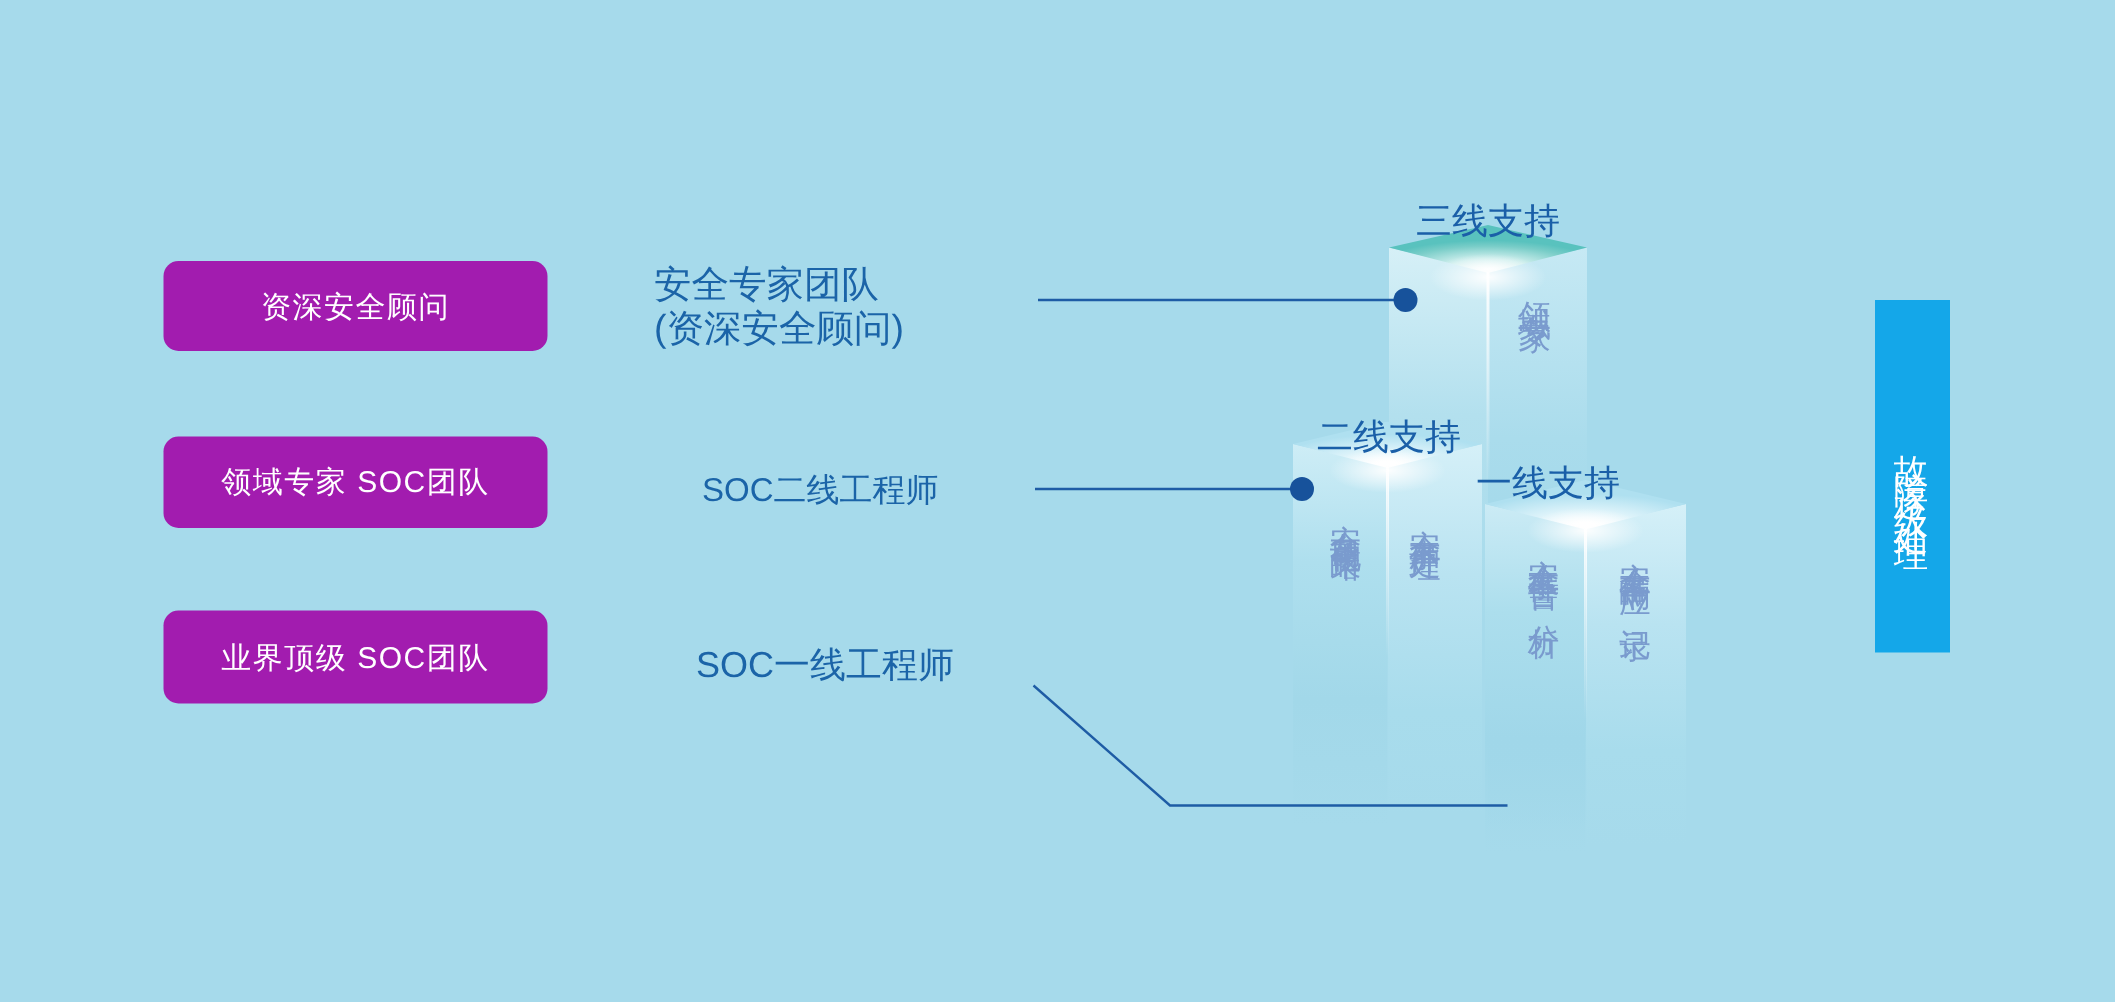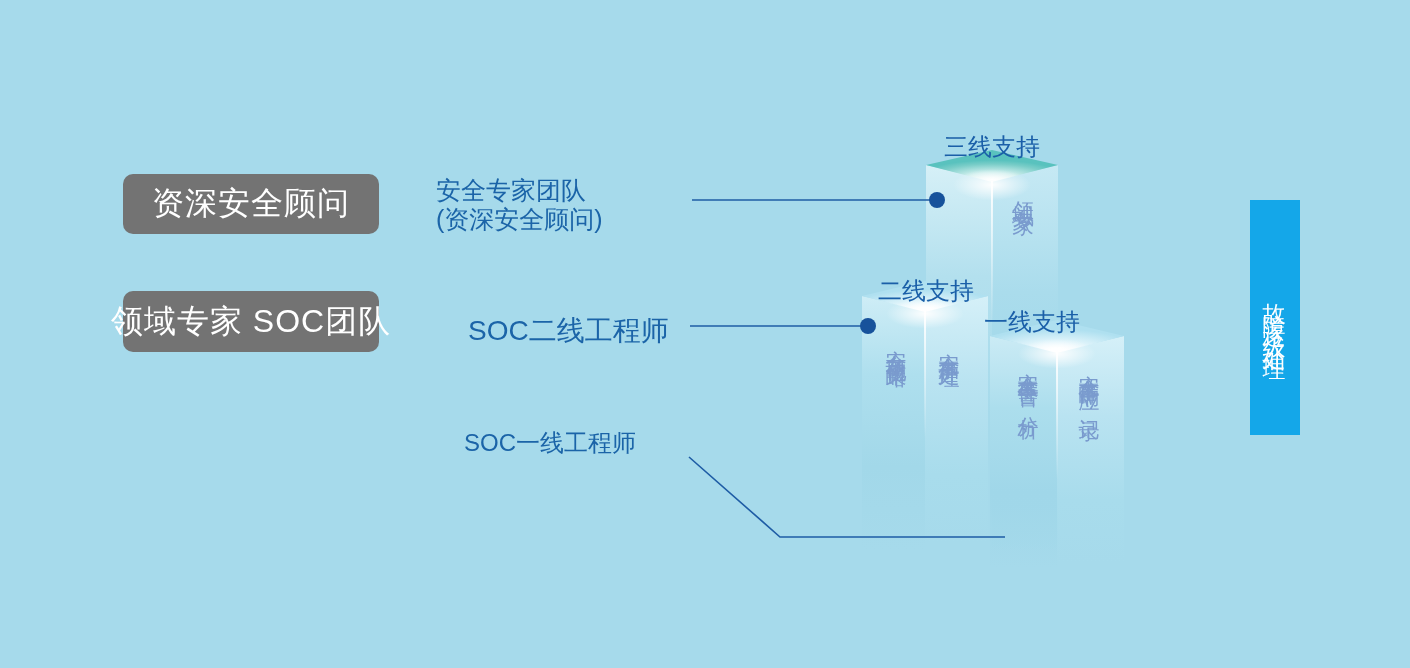--- a/index.html
+++ b/index.html
@@ -5,32 +5,32 @@
   html,body{margin:0;padding:0;}
   .canvas{
     position:relative;
     width:1410px;height:668px;
     background:#A6DAEB;
     overflow:hidden;
     font-family:"Liberation Sans","DejaVu Sans",sans-serif;
   }
   
   .pill{
-    position:absolute;left:123px;width:256px;height:61px;
-    background:#737373;border-radius:10px;
+    position:absolute;left:109px;width:256px;height:61px;
+    background:#a21caf;border-radius:10px;
     display:flex;align-items:center;justify-content:center;
-    color:#FFFFFF;font-size:32px;letter-spacing:1px;white-space:nowrap;
+    color:#FFFFFF;font-size:20px;letter-spacing:1px;white-space:nowrap;
   }
   .pill1{top:174px;height:60px;}
   .pill2{top:291px;}
   .pill3{top:407px;height:62px;}
   
   .mid{position:absolute;color:#1B64A8;white-space:nowrap;}
   .expert{left:436px;top:176px;width:248px;text-align:left;font-size:25px;line-height:29px;}
-  .soc2{left:468px;top:312px;font-size:28px;}
+  .soc2{left:468px;top:312px;font-size:22px;}
   .soc1{left:464px;top:427px;font-size:24px;}
   
   .lines{position:absolute;left:0;top:0;z-index:40;pointer-events:none;}
   
   .face,.topface,.glow,.edge{position:absolute;}
   .b1{z-index:10;} .b2{z-index:20;} .b3{z-index:30;}
   
   .b1-top{left:926px;top:150px;width:132px;height:32px;
     clip-path:polygon(0 15px,50% 0,100% 15px,50% 100%);
     background:radial-gradient(ellipse 58% 60% at 50% 92%,#FFFFFF 0%,#D2F0EF 35%,#79CDC8 80%,#59C2BE 100%);}
@@ -94,20 +94,21 @@
     writing-mode:vertical-rl;text-orientation:upright;
     color:#FFFFFF;font-size:23px;letter-spacing:11px;white-space:nowrap;}
 </style>
 </head>
 <body>
 
 <div class="canvas">
 
   <div class="pill pill1">资深安全顾问</div>
   <div class="pill pill2">领域专家 SOC团队</div>
+  <div class="pill pill3">业界顶级 SOC团队</div>
 
   <div class="mid expert">
     <div>安全专家团队</div>
     <div>(资深安全顾问)</div>
   </div>
   <div class="mid soc2">SOC二线工程师</div>
   <div class="mid soc1">SOC一线工程师</div>
 
   <div>
     <div class="face b1 b1-left"></div>

